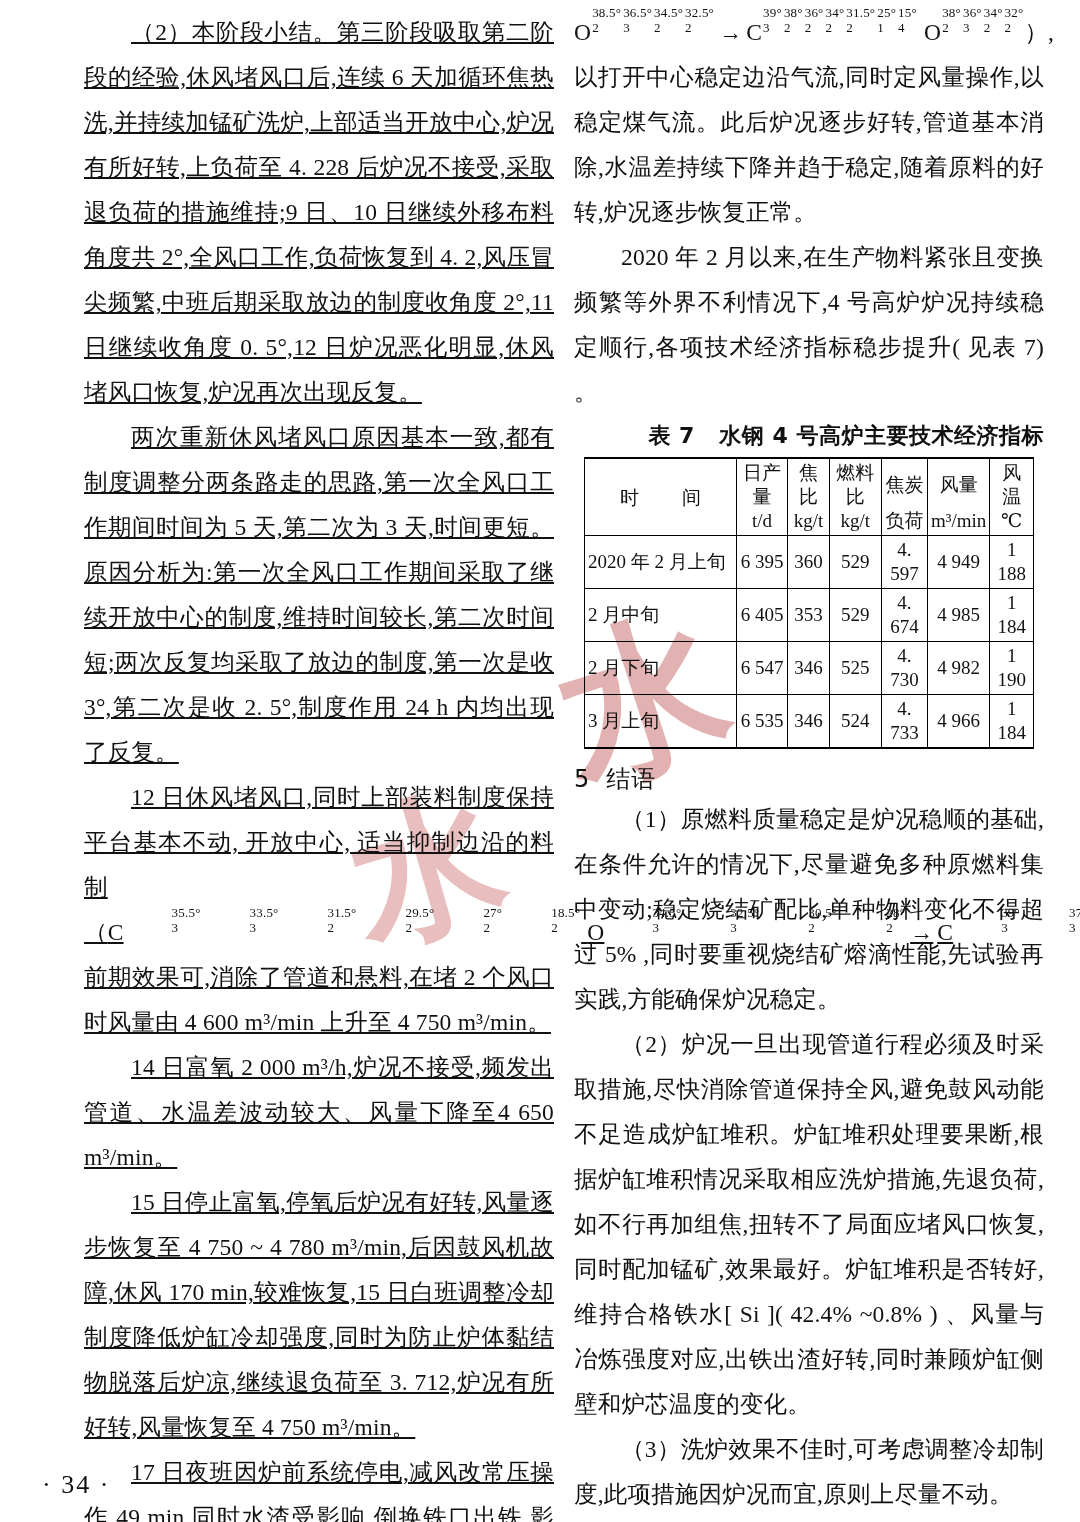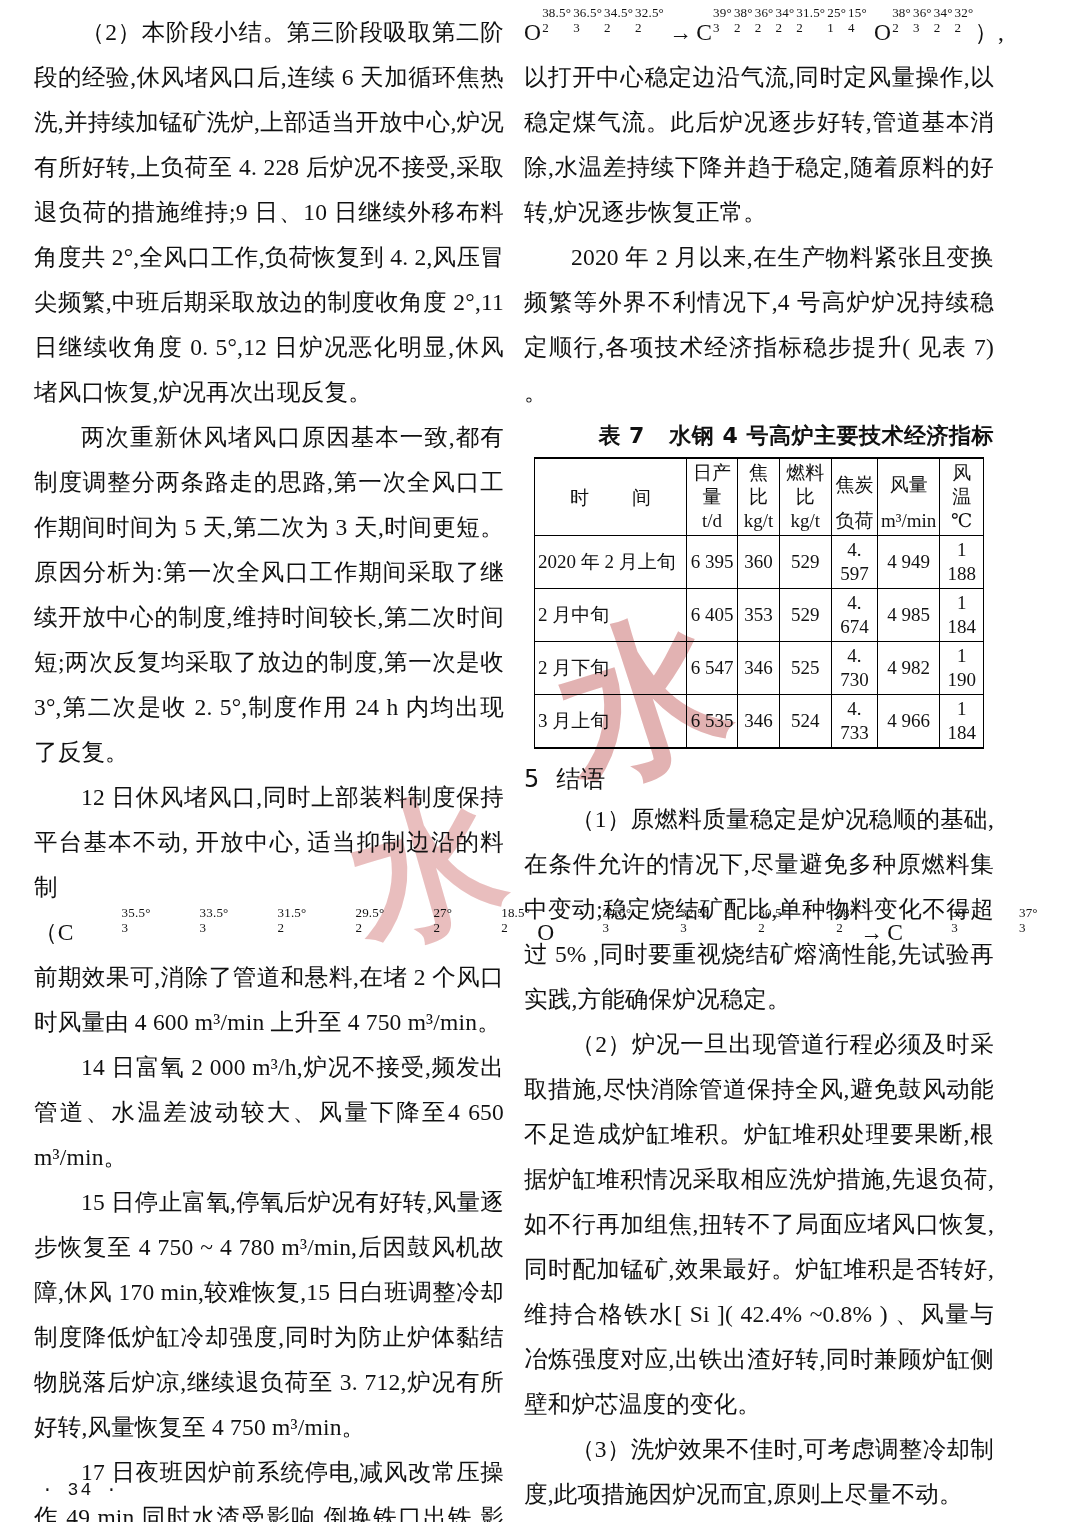--- a/index.html
+++ b/index.html
@@ -19,21 +19,21 @@
     top:10px; left:0;
     width:1080px;
     height:1420px;
     display:flex;
     gap:0;
   }
   .col{
     width:470px;
     box-sizing:border-box;
   }
-  .col-left{ margin-left:34px; }
+  .col-left{ margin-left:84px;text-decoration:underline; }
   .col-right{ margin-left:20px; }
 
   p.body{
     margin:0 0 0 0;
     font-size:23.5px;
     line-height:45px;
     text-align:justify;
     text-justify:inter-ideograph;
     text-indent:2em;
     letter-spacing:0.2px;
@@ -106,23 +106,23 @@
     font-family:"DejaVu Sans","Liberation Sans",sans-serif;
     font-weight:normal;
     margin:14px 0 2px 0;
     letter-spacing:1px;
   }
   h2.sec .num{ margin-right:16px; }
   .pagenum{
     position:absolute;
     left:42px;
     bottom:22px;
-    font-size:18px;
+    font-size:26px;
     letter-spacing:2px;
-    font-family:Liberation Mono, monospace;
+    font-family:Liberation Serif, serif;
   }
 
   
   .wm{
     position:absolute;
     color:#cf6b6b;
     opacity:.62;
     font-family:"DejaVu Sans","Liberation Sans",sans-serif;
     font-weight:bold;
     pointer-events:none;

